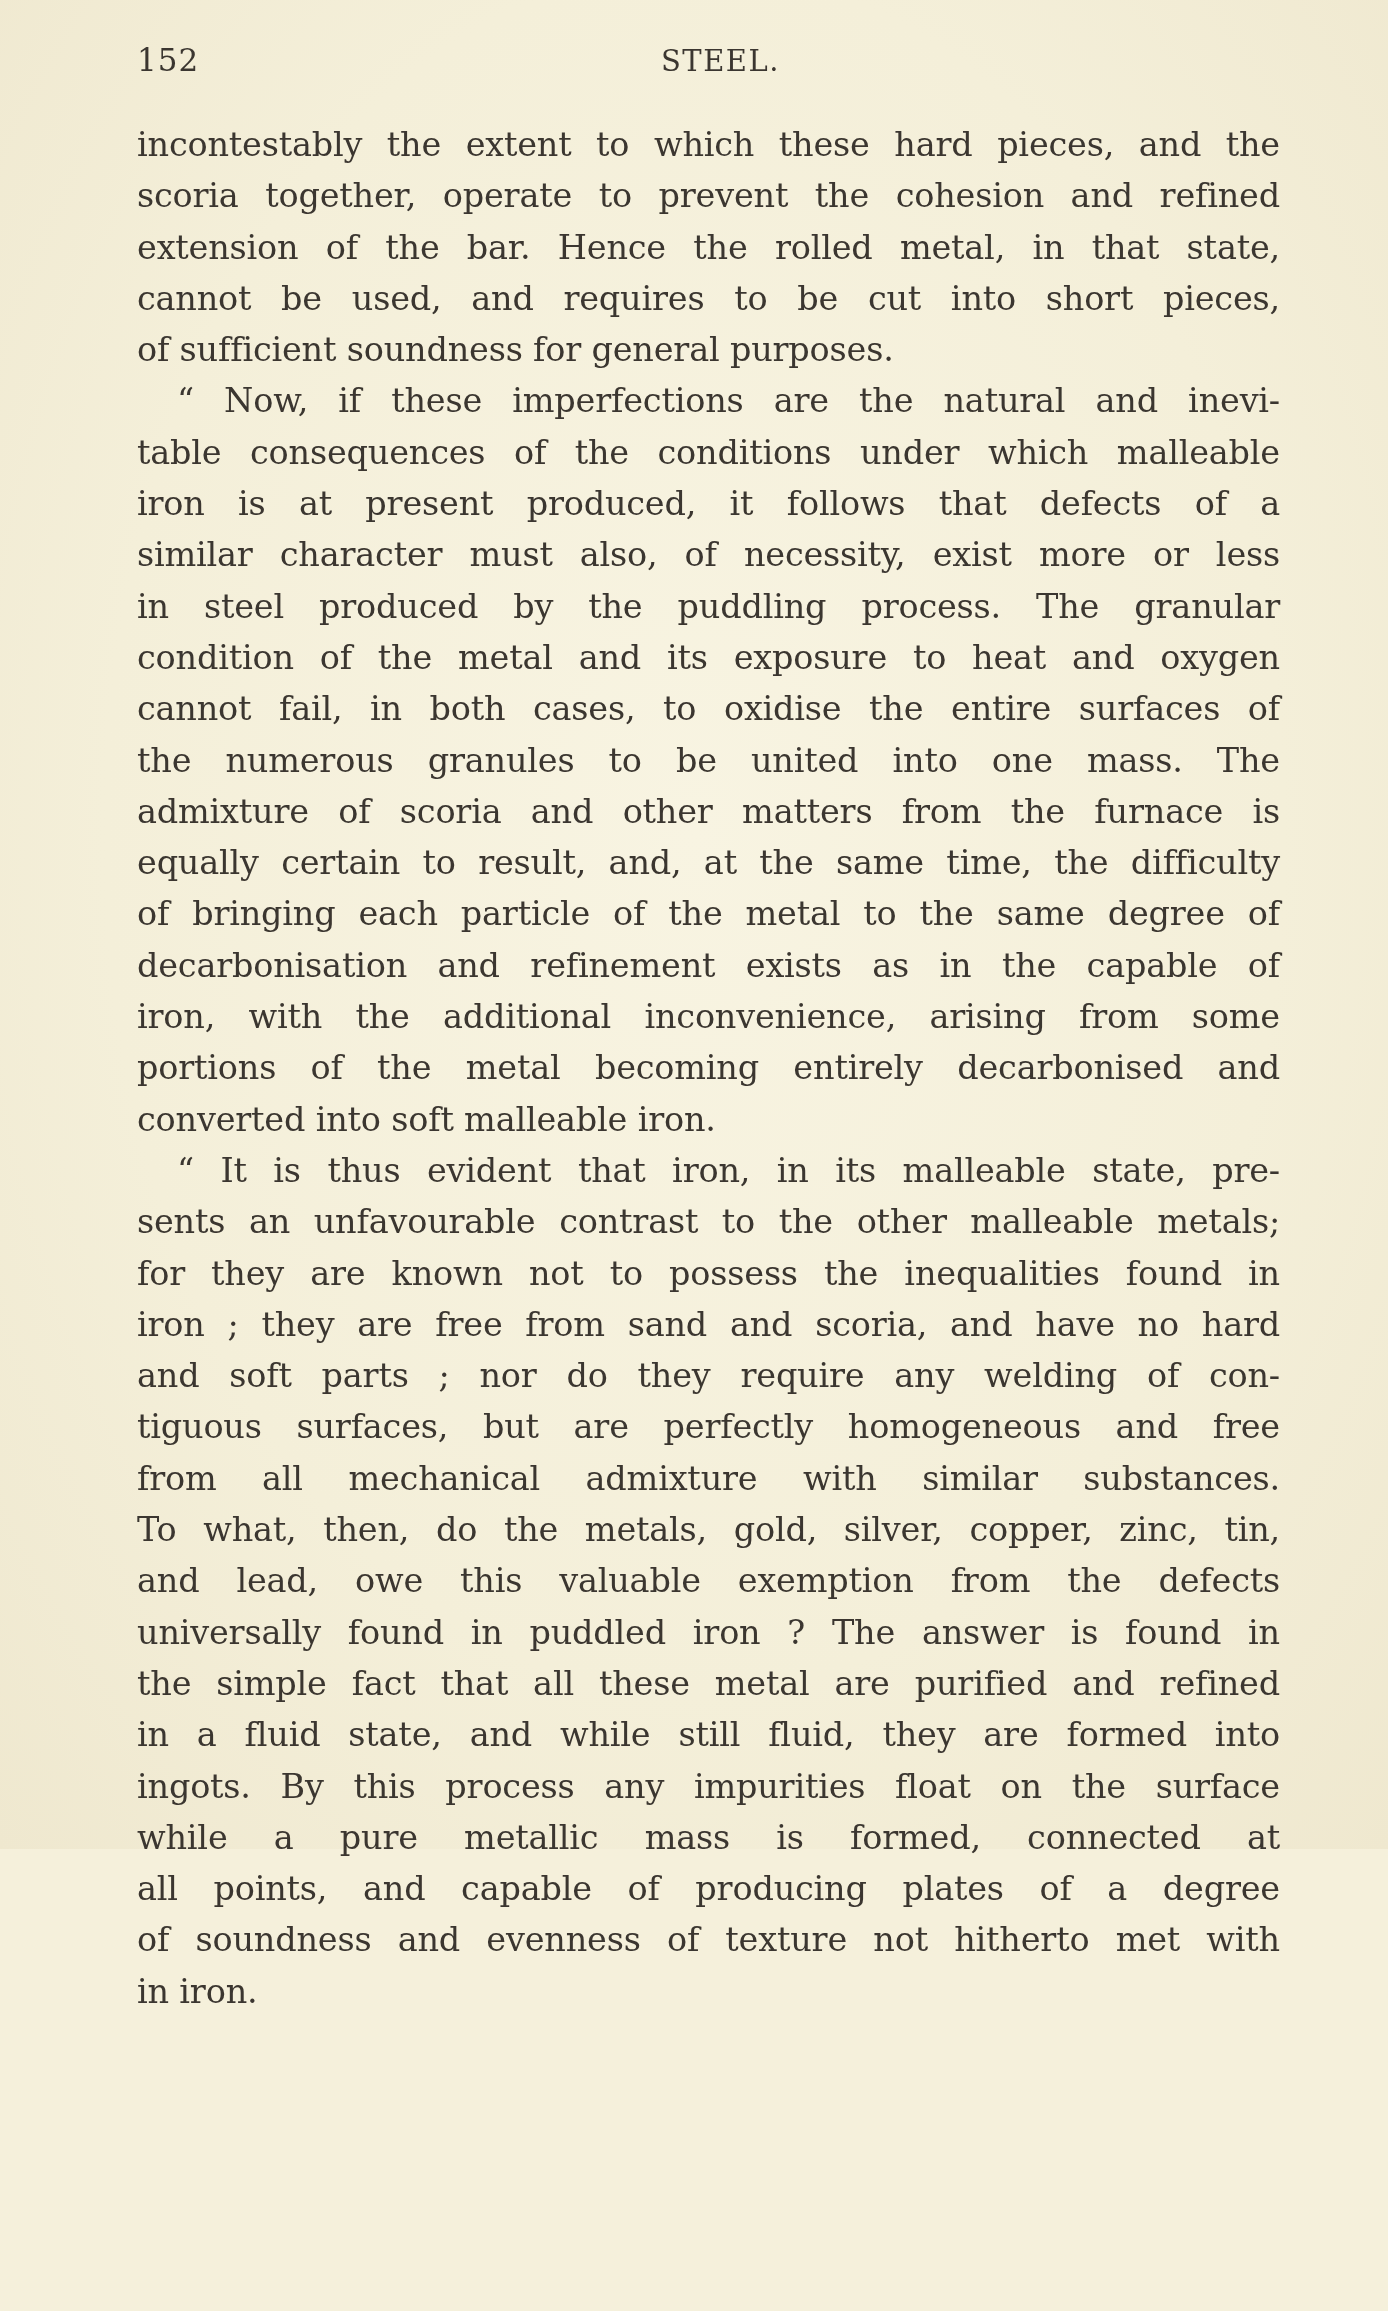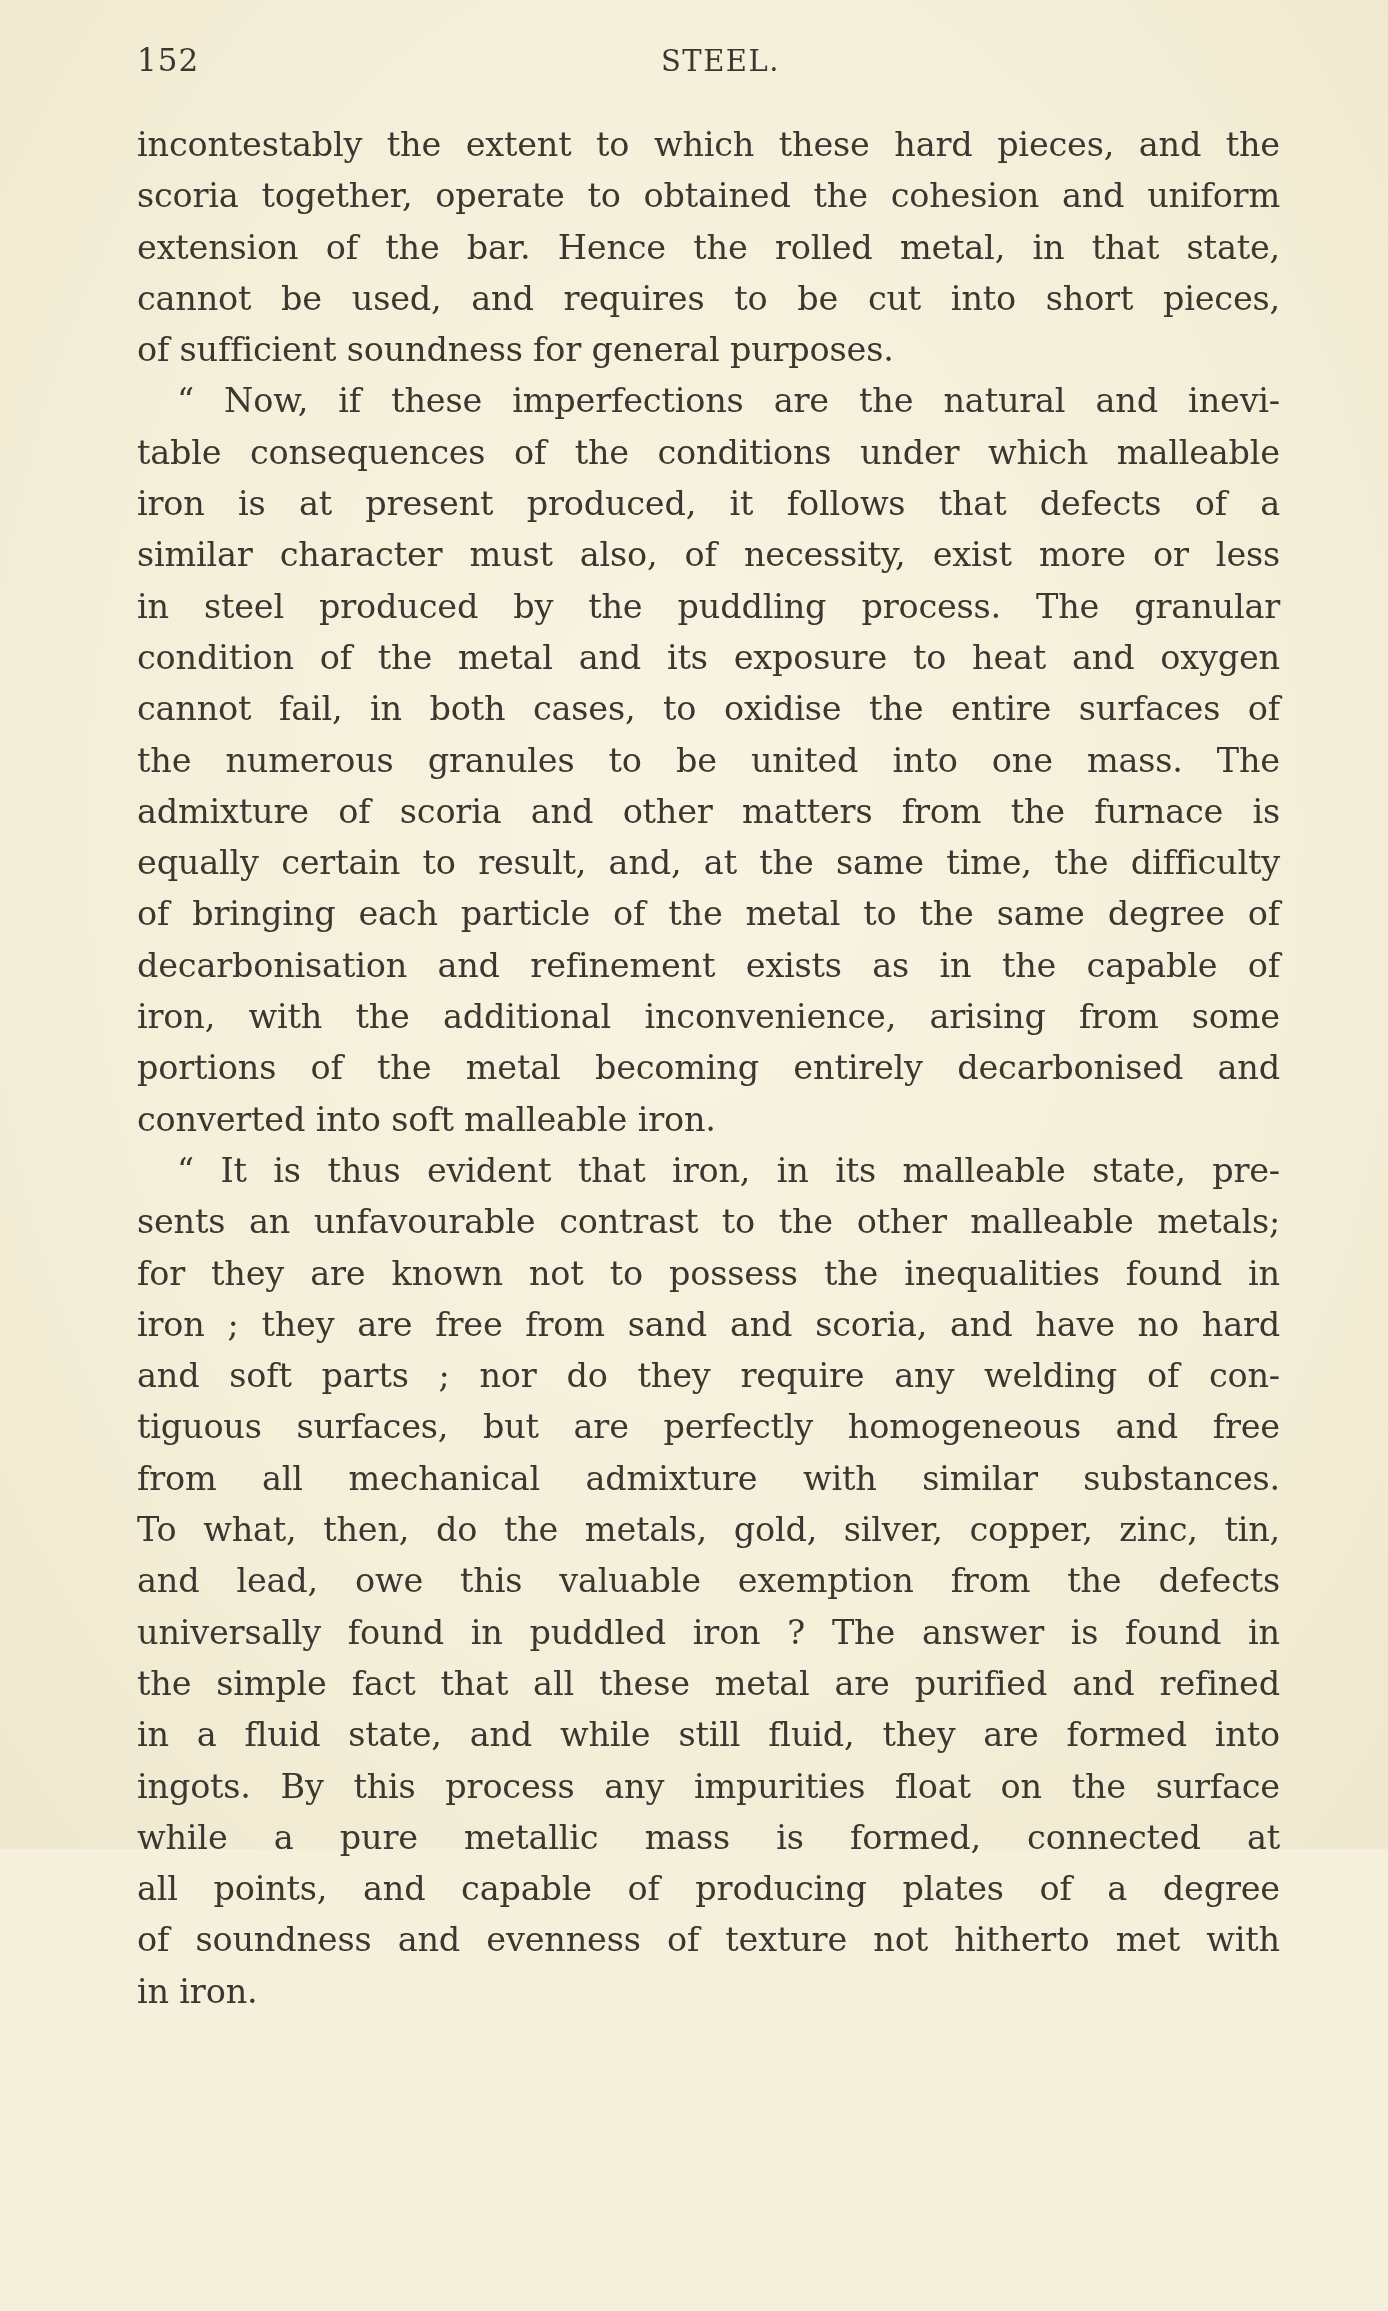--- a/index.html
+++ b/index.html
@@ -72,21 +72,21 @@
 </head>
 <body>
 
 <div class="page">
   <div class="running-head">
     <span class="page-number">152</span>
     <span class="running-title">STEEL.</span>
   </div>
   <div class="body-text" id="body-text">
       <span class="line">incontestably the extent to which these hard pieces, and the</span>
-      <span class="line">scoria together, operate to obtained the cohesion and uniform</span>
+      <span class="line">scoria together, operate to prevent the cohesion and refined</span>
       <span class="line">extension of the bar. Hence the rolled metal, in that state,</span>
       <span class="line">cannot be used, and requires to be cut into short pieces,</span>
       <span class="line last">of sufficient soundness for general purposes.</span>
       <span class="line indent">“ Now, if these imperfections are the natural and inevi-</span>
       <span class="line">table consequences of the conditions under which malleable</span>
       <span class="line">iron is at present produced, it follows that defects of a</span>
       <span class="line">similar character must also, of necessity, exist more or less</span>
       <span class="line">in steel produced by the puddling process. The granular</span>
       <span class="line">condition of the metal and its exposure to heat and oxygen</span>
       <span class="line">cannot fail, in both cases, to oxidise the entire surfaces of</span>

